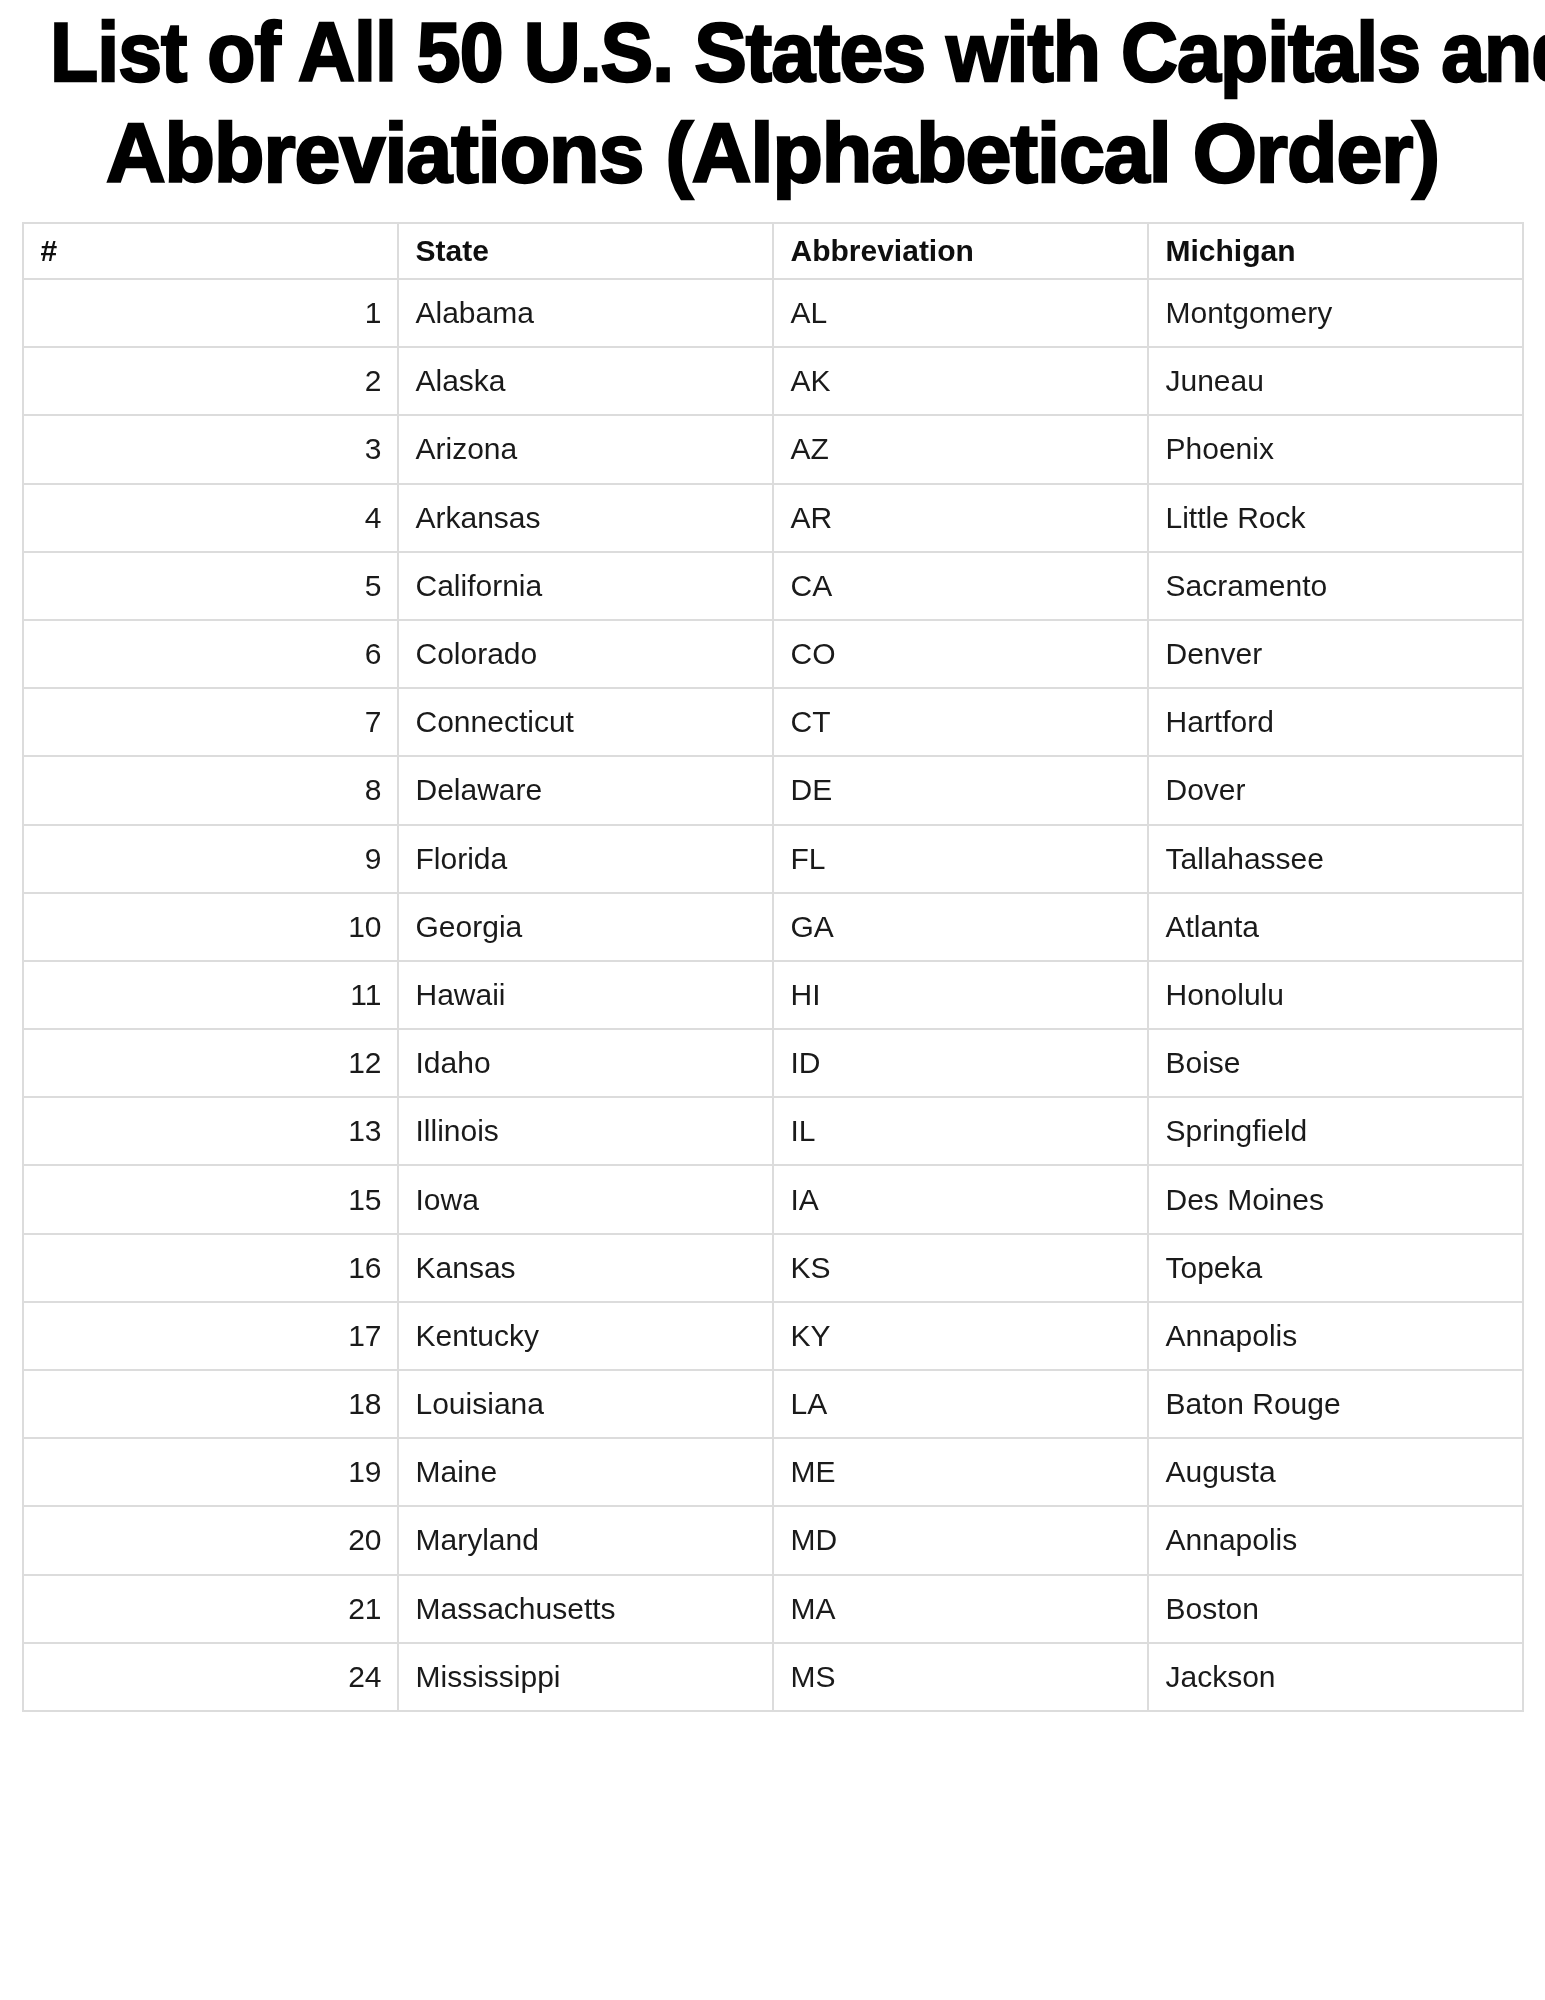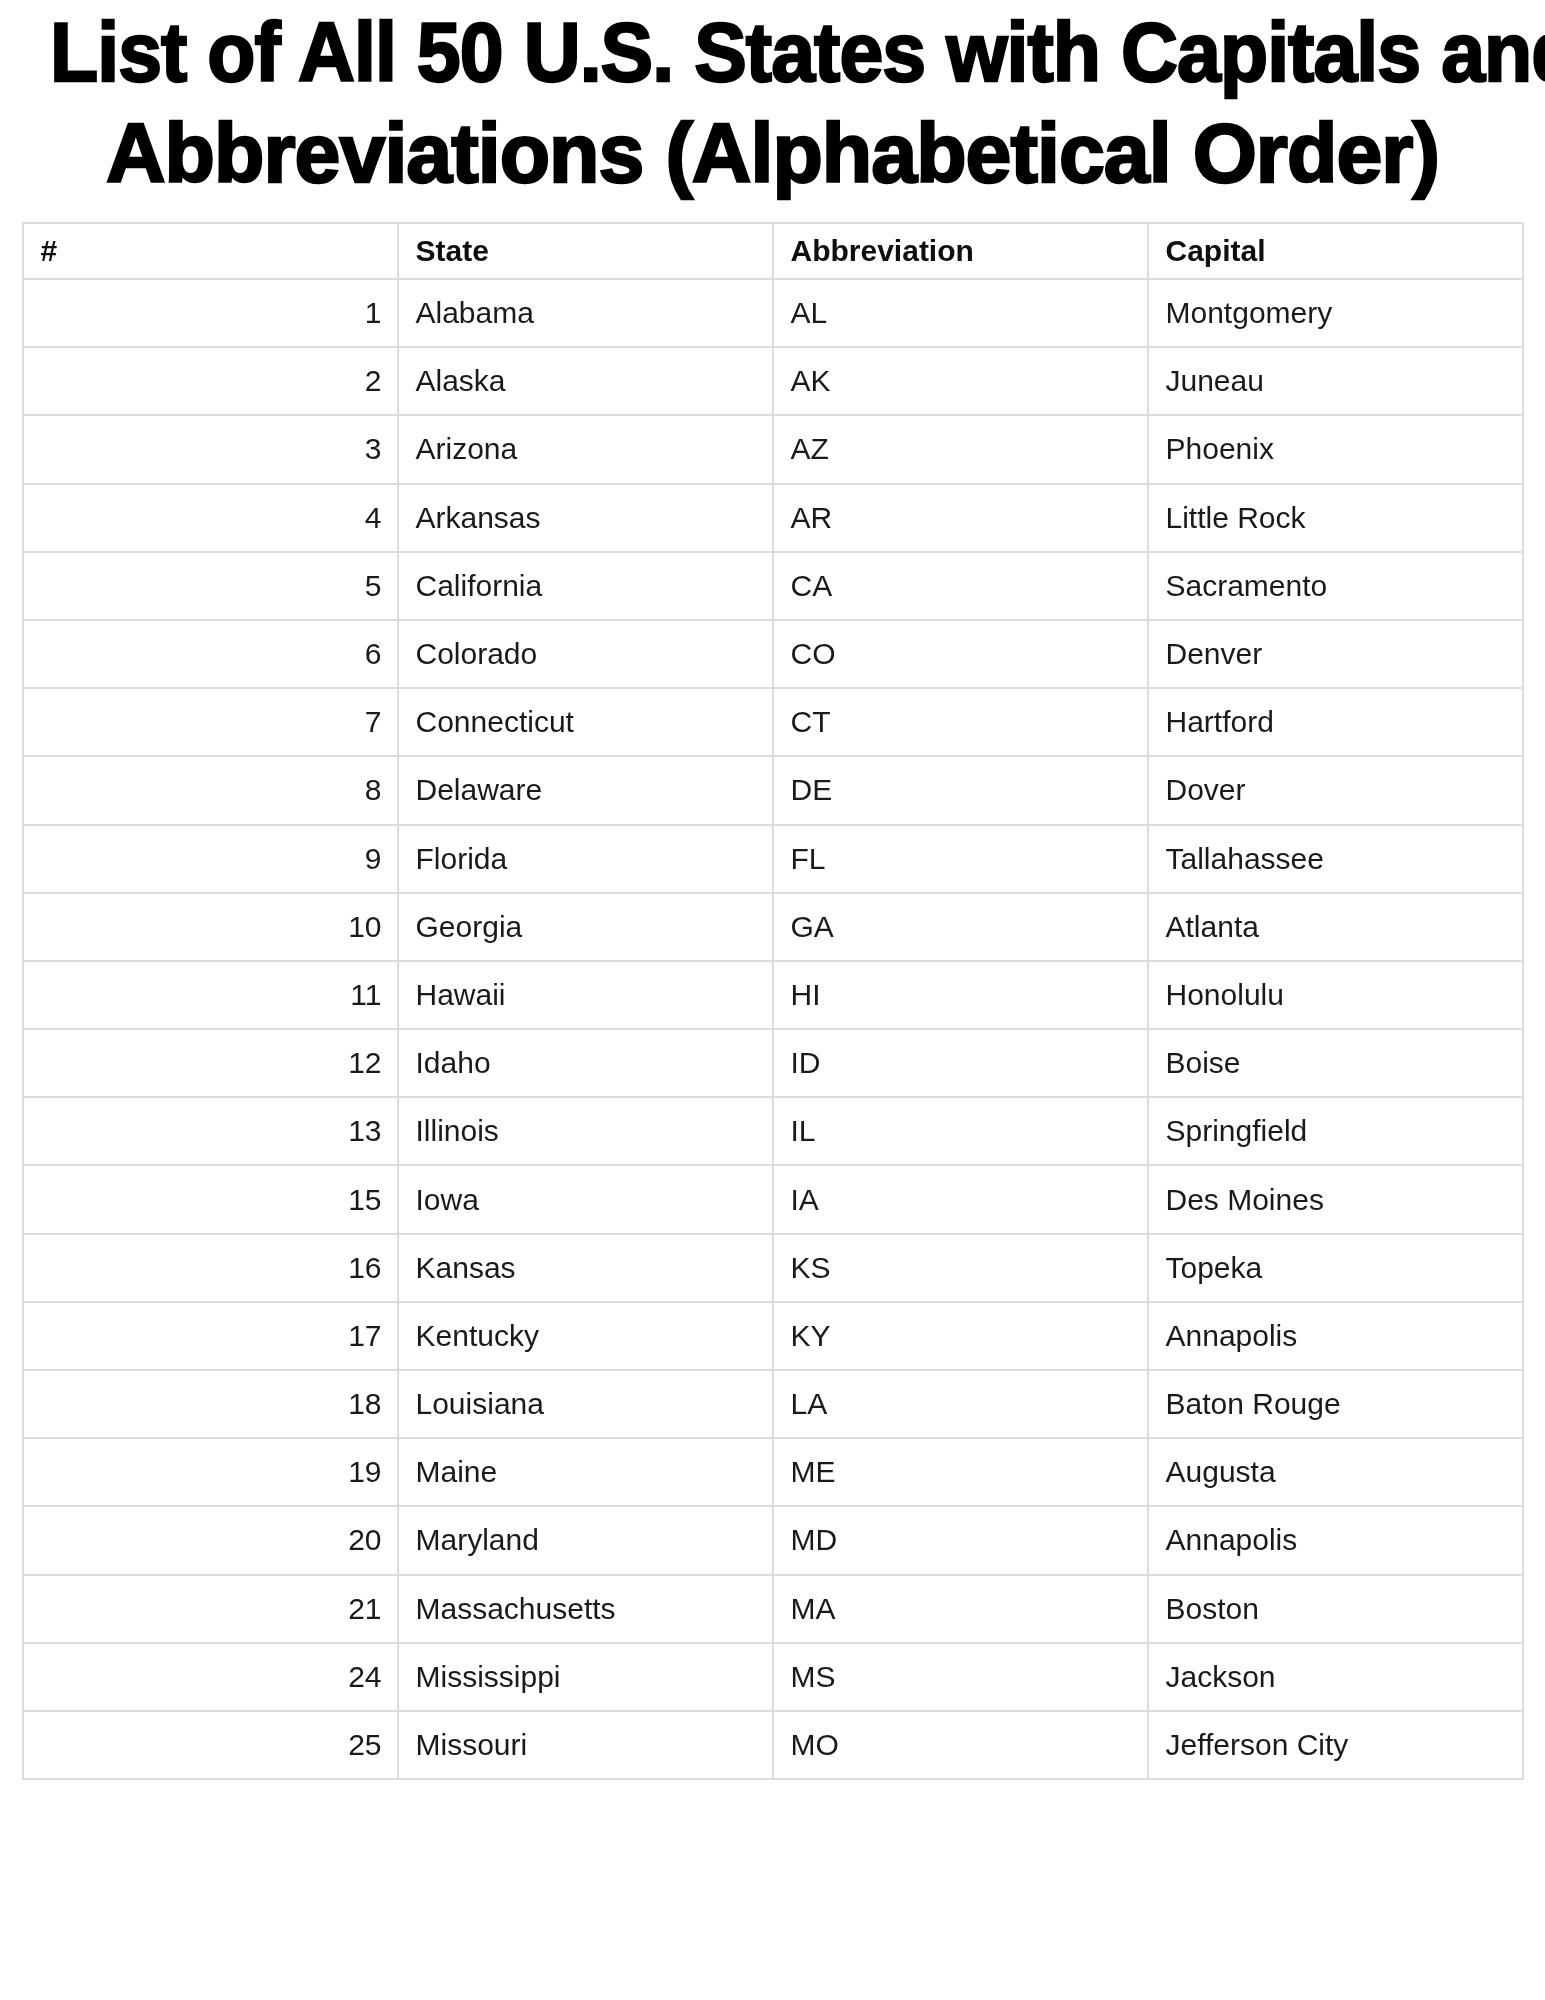--- a/index.html
+++ b/index.html
@@ -90,21 +90,21 @@
       <col>
       <col>
       <col>
       <col>
     </colgroup>
   <thead>
     <tr>
       <th>#</th>
       <th>State</th>
       <th>Abbreviation</th>
-      <th>Capital</th>
+      <th>Michigan</th>
     </tr>
   </thead>
   <tbody id="table-body">
       <tr>
     <td class="num-cell">1</td>
     <td class="state-cell">Alabama</td>
     <td class="abbr-cell">AL</td>
     <td class="capital-cell">Montgomery</td>
   </tr>
       <tr>
@@ -220,20 +220,14 @@
     <td class="state-cell">Massachusetts</td>
     <td class="abbr-cell">MA</td>
     <td class="capital-cell">Boston</td>
   </tr>
       <tr>
     <td class="num-cell">24</td>
     <td class="state-cell">Mississippi</td>
     <td class="abbr-cell">MS</td>
     <td class="capital-cell">Jackson</td>
   </tr>
-      <tr>
-    <td class="num-cell">25</td>
-    <td class="state-cell">Missouri</td>
-    <td class="abbr-cell">MO</td>
-    <td class="capital-cell">Jefferson City</td>
-  </tr>
     </tbody>
 </table>
 
 </body></html>

